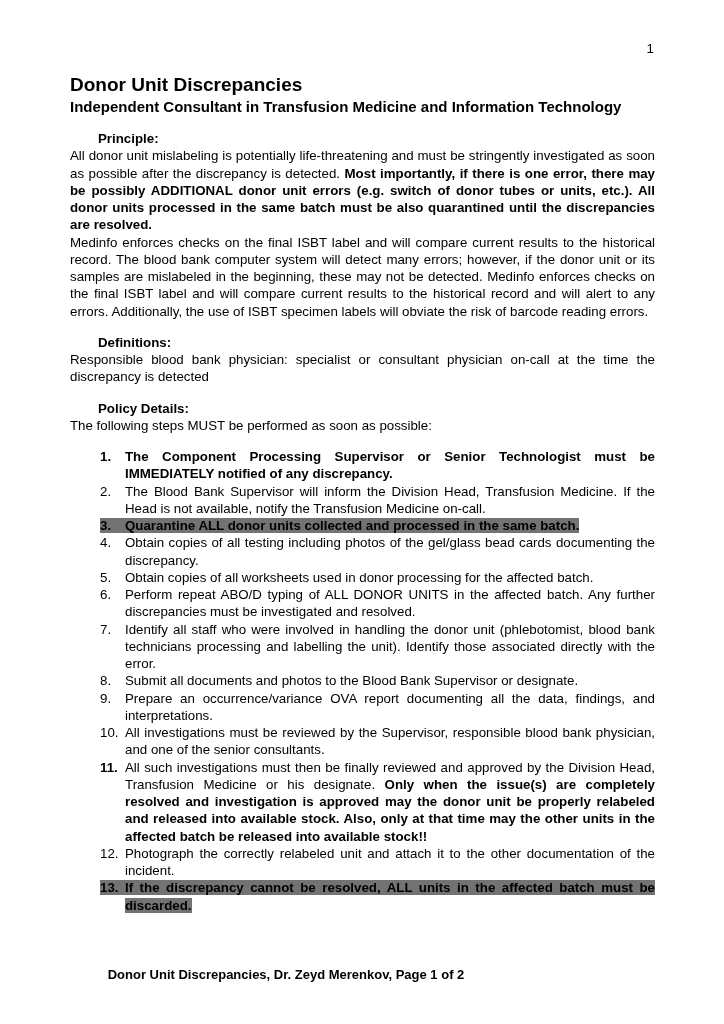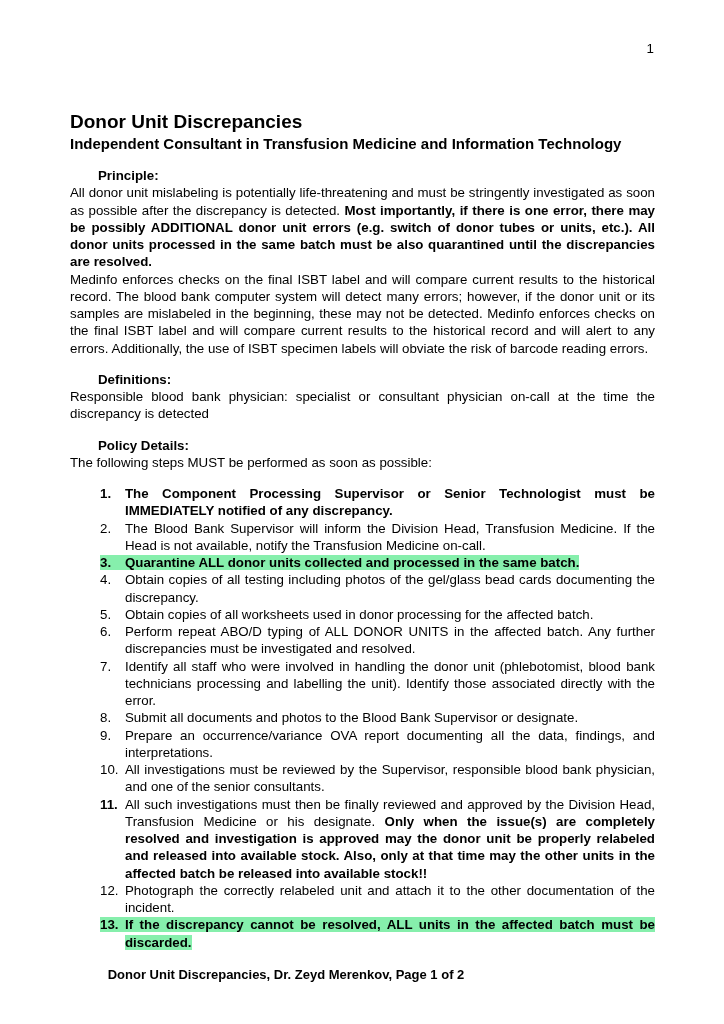--- a/index.html
+++ b/index.html
@@ -7,36 +7,36 @@
     width: 724px; height: 1024px; position: relative;
     font-family: "Liberation Sans", "DejaVu Sans", sans-serif;
     color: #000000; font-size: 13.3px; line-height: 17.25px;
     -webkit-font-smoothing: antialiased;
   }
   .page { position: relative; width: 724px; height: 1024px; overflow: hidden; }
   .pagenum {
     position: absolute; top: 40px; right: 70px; font-size: 13.3px;
   }
   .content { position: absolute; left: 70px; top: 0; width: 585px; }
-  .title-block { margin-top: 110px; }
+  .title-block { margin-top: 73px; }
   .doc-title { font-size: 19px; line-height: 24px; font-weight: bold; margin: 0; }
   .doc-sub { font-size: 15px; line-height: 20px; font-weight: bold; margin: 0; }
   .sec-head { font-weight: bold; margin: 0; padding-left: 28px; }
   .mt-first { margin-top: 13px; }
   .mt { margin-top: 14px; }
   p.body-par { margin: 0; text-align: justify; }
   .b { font-weight: bold; }
   .steps { margin-top: 14px; }
   .step {
     padding-left: 55px; text-indent: -25px; text-align: justify; margin: 0;
   }
   .num {
     display: inline-block; width: 25px; text-indent: 0; vertical-align: baseline;
   }
-  .hl { background: #86efac; }
+  .hl { background: #737373; }
   .footer {
     position: absolute; top: 966px; left: 0; width: 572px;
     text-align: center; font-size: 13px; font-weight: bold;
   }
 </style>
 </head>
 <body>
 
 <div class="page">
 

